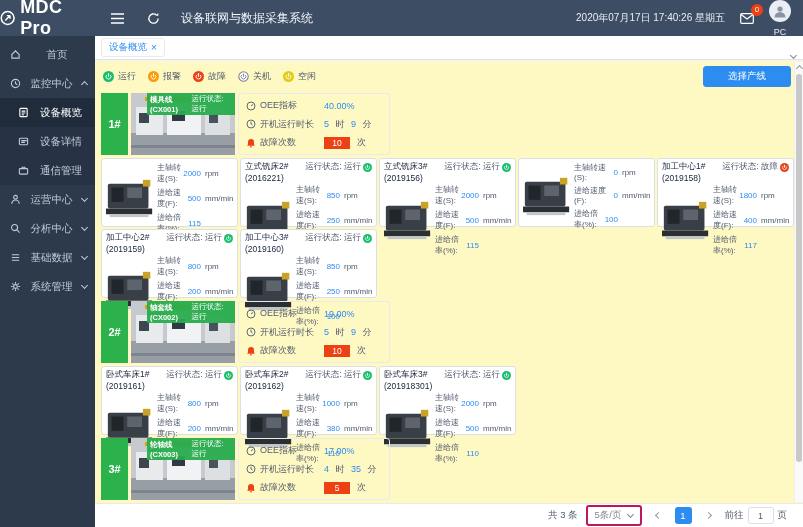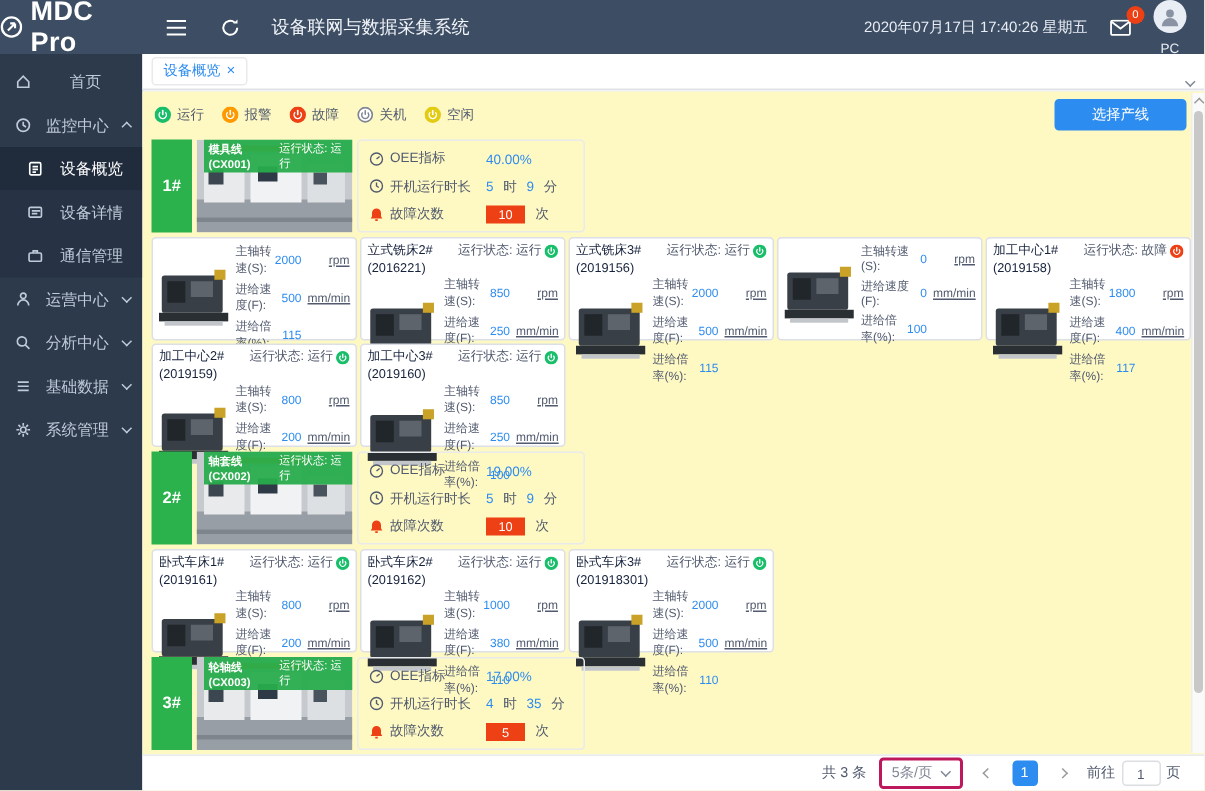--- a/index.html
+++ b/index.html
@@ -46,21 +46,21 @@
   .legend { display:flex; align-items:center; gap:12px; }
   .leg { display:flex; align-items:center; gap:4px; font-size:9px; color:#515a6e; }
   .st-ic { width:11px; height:11px; }
   .btn-line { margin-left:auto; margin-right:4px; background:#2d8cf0; border:1px solid #2d8cf0; color:#fff; font-size:9.5px; padding:3px 24px; border-radius:3px; cursor:pointer; font-family:inherit; }
 
   
   .line-row { display:flex; margin:3px 6px 3px 6px; gap:3px; height:62px; }
   .line-no { width:27px; background:#2bb24c; color:#fff; font-size:11px; font-weight:bold; display:flex; align-items:center; justify-content:center; cursor:pointer; }
   .line-photo { width:104px; position:relative; overflow:hidden; cursor:pointer; }
   .line-photo svg.scene { width:100%; height:100%; display:block; }
-  .photo-head { position:absolute; top:0; left:5px; right:0; background:rgba(40,172,76,0.95); color:#fff; font-size:7.5px; display:flex; justify-content:space-between; align-items:center; padding:1px 3px; }
+  .photo-head { position:absolute; top:0; left:16px; right:0; background:rgba(40,172,76,0.95); color:#fff; font-size:7.5px; display:flex; justify-content:space-between; align-items:center; padding:1px 3px; }
   .photo-head .pname { font-weight:bold; }
   .line-stats { width:152px; border:1px solid #e8eaec; border-radius:3px; padding:5px 7px; display:flex; flex-direction:column; justify-content:space-between; }
   .ls-row { display:flex; align-items:center; gap:4px; font-size:9px; color:#515a6e; }
   .ls-ic { width:10px; height:10px; flex:0 0 auto; }
   .ls-lab { width:60px; }
   .blue { color:#2d8cf0; }
   .fault-badge { display:inline-block; min-width:26px; background:#ed4014; color:#fff; font-size:8.5px; text-align:center; padding:1px 0; margin-right:3px; }
 
   
   .machines { display:flex; flex-wrap:wrap; gap:2px; margin:0 6px 3px 6px; }
@@ -68,21 +68,21 @@
   .mc-head { display:flex; align-items:flex-start; font-size:8.5px; color:#17233d; gap:3px; }
   .mc-name { flex:1 1 auto; min-width:0; }
   .mc-status { white-space:nowrap; color:#515a6e; display:flex; align-items:center; gap:2px; }
   .mc-status .st-ic { width:9px; height:9px; }
   .mc-body { display:flex; align-items:center; gap:3px; margin-top:1px; }
   .mc-img { width:48px; height:44px; flex:0 0 auto; }
   .mc-img svg { width:100%; height:100%; }
   .mc-stats { flex:1; display:flex; flex-direction:column; gap:3px; }
   .mc-row { display:grid; grid-template-columns:auto 1fr 30px; align-items:center; font-size:8px; color:#515a6e; column-gap:2px; }
   .mc-val { text-align:right; color:#2d8cf0; }
-  .mc-unit { text-align:right; padding-left:2px;text-decoration:underline; }
+  .mc-unit { text-align:left; padding-left:2px; }
 
   
   .scrollbar { position:absolute; top:26px; right:0; bottom:25px; width:9px; background:#fafafa; border-left:1px solid #eee; cursor:pointer; }
   .sb-arrow { height:10px; display:flex; align-items:center; justify-content:center; color:#999; }
   .sb-thumb { position:absolute; top:12px; left:1px; width:6px; height:388px; background:#c8c8c8; border-radius:3px; }
 
   
   .pager { position:absolute; left:0; right:0; bottom:0; height:24px; background:#fff; border-top:1px solid #e8eaec; display:flex; align-items:center; justify-content:flex-end; gap:8px; padding-right:16px; font-size:9.5px; color:#515a6e; }
   .psel { display:inline-flex; align-items:center; gap:6px; border:2px solid #be185d; border-radius:3px; padding:2px 7px; color:#808695; cursor:pointer; }
   .pbtn { width:17px; height:17px; display:flex; align-items:center; justify-content:center; color:#999; cursor:pointer; border-radius:3px; }

